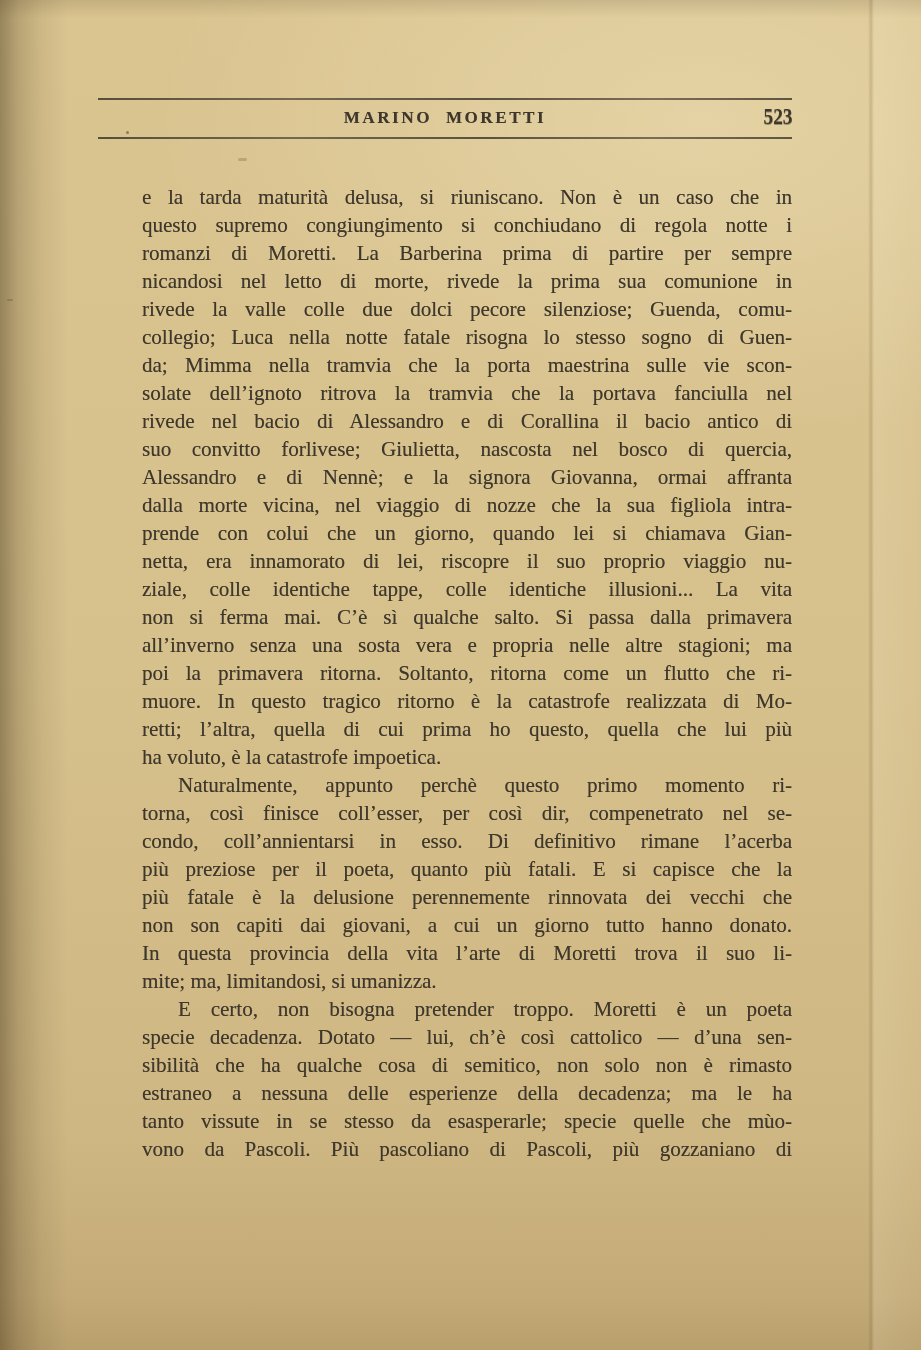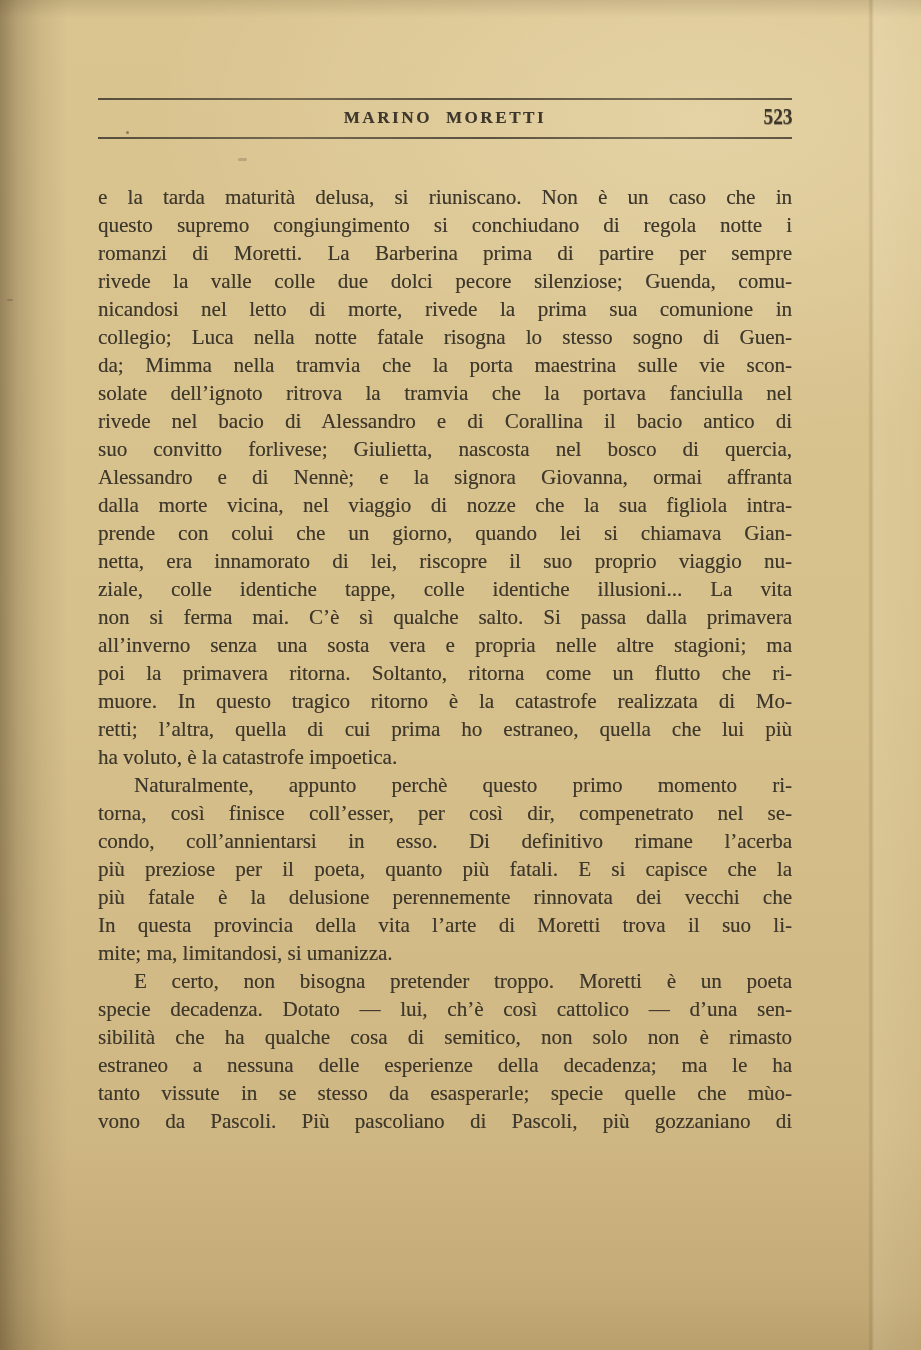--- a/index.html
+++ b/index.html
@@ -78,20 +78,21 @@
     position:absolute;top:183px;left:0;width:694px;
     color:var(--ink);
     font-size:21px;line-height:28px;
     text-shadow:0.25px 0.25px 0.55px rgba(62,55,43,0.5);
   }
   .paragraph{margin:0;}
   .line{
     height:28px;
     text-align:justify;
     text-align-last:justify;
+    margin-left:44px;
   }
   .line.endline{text-align-last:left;}
   .line.indent{text-indent:36px;}
   
   .speck{position:absolute;background:rgba(75,67,53,0.55);border-radius:50%;}
   .speck-a{left:126px;top:131px;width:3px;height:3px;}
   .speck-b{left:238px;top:158px;width:9px;height:3px;border-radius:2px;opacity:.45;}
   .speck-c{left:7px;top:299px;width:6px;height:2px;border-radius:1px;opacity:.5;}
 </style>
 </head>
@@ -107,45 +108,46 @@
       <span class="page-num">523</span>
     </div>
 
     <div class="rule rule-bottom"></div>
 
     <div class="text-block">
         <div class="paragraph">
           <div class="line">e la tarda maturità delusa, si riuniscano. Non è un caso che in</div>
           <div class="line">questo supremo congiungimento si conchiudano di regola notte i</div>
           <div class="line">romanzi di Moretti. La Barberina prima di partire per sempre</div>
+          <div class="line">nicandosi nel letto di morte, rivede la prima sua comunione in</div>
           <div class="line">rivede la valle colle due dolci pecore silenziose; Guenda, comu-</div>
-          <div class="line">nicandosi nel letto di morte, rivede la prima sua comunione in</div>
           <div class="line">collegio; Luca nella notte fatale risogna lo stesso sogno di Guen-</div>
           <div class="line">da; Mimma nella tramvia che la porta maestrina sulle vie scon-</div>
           <div class="line">solate dell’ignoto ritrova la tramvia che la portava fanciulla nel</div>
           <div class="line">rivede nel bacio di Alessandro e di Corallina il bacio antico di</div>
           <div class="line">suo convitto forlivese; Giulietta, nascosta nel bosco di quercia,</div>
           <div class="line">Alessandro e di Nennè; e la signora Giovanna, ormai affranta</div>
           <div class="line">dalla morte vicina, nel viaggio di nozze che la sua figliola intra-</div>
           <div class="line">prende con colui che un giorno, quando lei si chiamava Gian-</div>
           <div class="line">netta, era innamorato di lei, riscopre il suo proprio viaggio nu-</div>
           <div class="line">ziale, colle identiche tappe, colle identiche illusioni... La vita</div>
           <div class="line">non si ferma mai. C’è sì qualche salto. Si passa dalla primavera</div>
           <div class="line">all’inverno senza una sosta vera e propria nelle altre stagioni; ma</div>
           <div class="line">poi la primavera ritorna. Soltanto, ritorna come un flutto che ri-</div>
           <div class="line">muore. In questo tragico ritorno è la catastrofe realizzata di Mo-</div>
-          <div class="line">retti; l’altra, quella di cui prima ho estraneo, quella che lui più</div>
+          <div class="line">retti; l’altra, quella di cui prima ho questo, quella che lui più</div>
           <div class="line endline">ha voluto, è la catastrofe impoetica.</div>
         </div>
         <div class="paragraph">
           <div class="line indent">Naturalmente, appunto perchè questo primo momento ri-</div>
           <div class="line">torna, così finisce coll’esser, per così dir, compenetrato nel se-</div>
           <div class="line">condo, coll’annientarsi in esso. Di definitivo rimane l’acerba</div>
           <div class="line">più preziose per il poeta, quanto più fatali. E si capisce che la</div>
           <div class="line">più fatale è la delusione perennemente rinnovata dei vecchi che</div>
+          <div class="line">non son capiti dai giovani, a cui un giorno tutto hanno donato.</div>
           <div class="line">In questa provincia della vita l’arte di Moretti trova il suo li-</div>
           <div class="line endline">mite; ma, limitandosi, si umanizza.</div>
         </div>
         <div class="paragraph">
           <div class="line indent">E certo, non bisogna pretender troppo. Moretti è un poeta</div>
           <div class="line">specie decadenza. Dotato — lui, ch’è così cattolico — d’una sen-</div>
           <div class="line">sibilità che ha qualche cosa di semitico, non solo non è rimasto</div>
           <div class="line">estraneo a nessuna delle esperienze della decadenza; ma le ha</div>
           <div class="line">tanto vissute in se stesso da esasperarle; specie quelle che mùo-</div>
           <div class="line">vono da Pascoli. Più pascoliano di Pascoli, più gozzaniano di</div>

